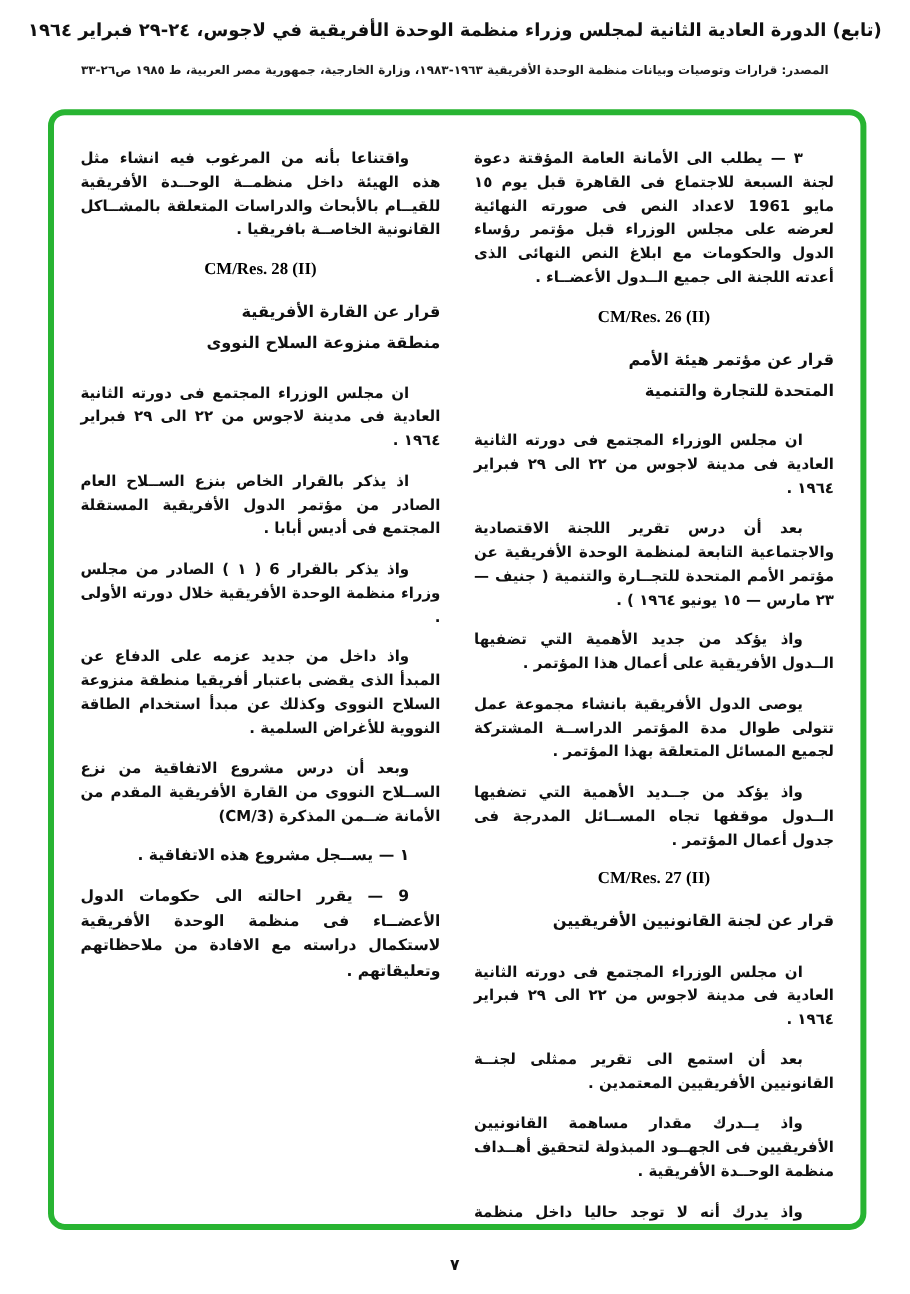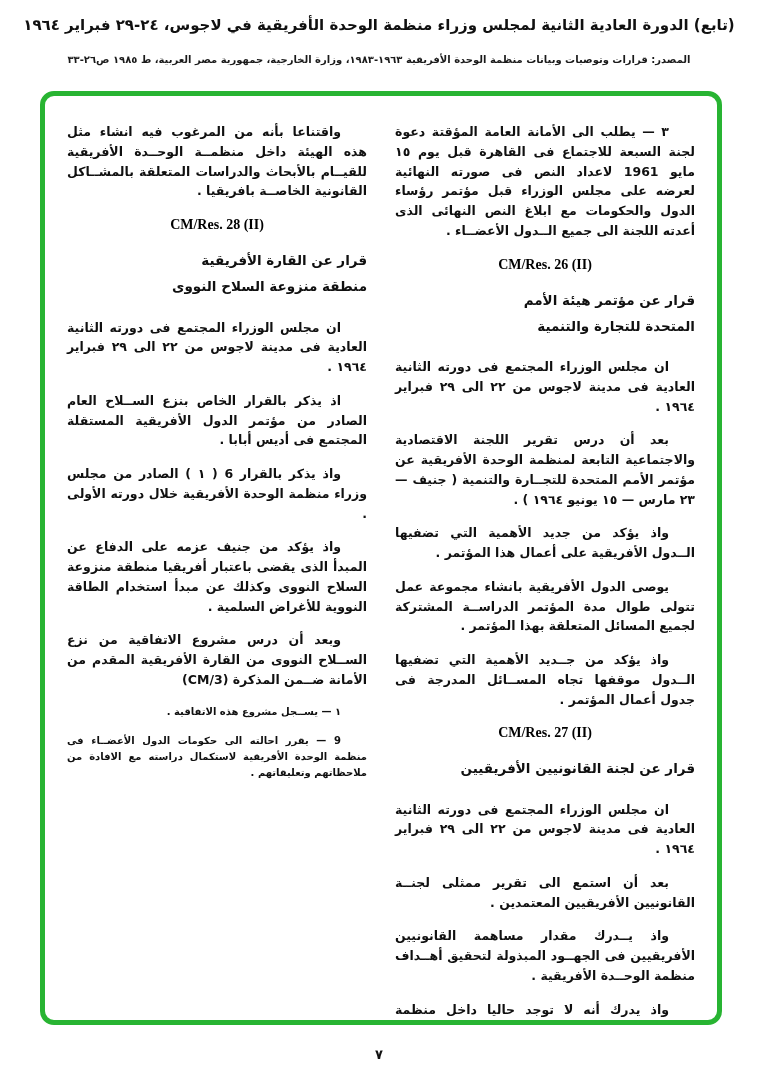--- a/index.html
+++ b/index.html
@@ -57,21 +57,21 @@
   }
   .para {
     font-size: 12.5px;
     font-weight: bold;
     line-height: 1.58;
     text-align: justify;
     text-indent: 26px;
     margin: 0 0 14px 0;
   }
   .list-item {
-    font-size: 10px;
+    font-size: 13px;
     font-weight: bold;
     line-height: 1.58;
     text-align: justify;
     text-indent: 26px;
     margin: 0 0 14px 0;
   }
   .ref {
     direction: ltr;
     text-align: center;
     font-family: "Liberation Serif", serif;
@@ -129,21 +129,21 @@
   </section>
 
   <section class="col">
     <p class="para">واقتناعا بأنه من المرغوب فيه انشاء مثل هذه الهيئة داخل منظمــة الوحــدة الأفريقية للقيــام بالأبحاث والدراسات المتعلقة بالمشــاكل القانونية الخاصــة بافريقيا .</p>
     <div class="ref">CM/Res. 28 (II)</div>
     <div class="res-heading">قرار عن القارة الأفريقية
 منطقة منزوعة السلاح النووى</div>
     <p class="para">ان مجلس الوزراء المجتمع فى دورته الثانية العادية فى مدينة لاجوس من ٢٢ الى ٢٩ فبراير ١٩٦٤ .</p>
     <p class="para">اذ يذكر بالقرار الخاص بنزع الســلاح العام الصادر من مؤتمر الدول الأفريقية المستقلة المجتمع فى أديس أبابا .</p>
     <p class="para">واذ يذكر بالقرار 6 ( ١ ) الصادر من مجلس وزراء منظمة الوحدة الأفريقية خلال دورته الأولى .</p>
-    <p class="para">واذ يؤكد من جنيف عزمه على الدفاع عن المبدأ الذى يقضى باعتبار أفريقيا منطقة منزوعة السلاح النووى وكذلك عن مبدأ استخدام الطاقة النووية للأغراض السلمية .</p>
+    <p class="para">واذ داخل من جديد عزمه على الدفاع عن المبدأ الذى يقضى باعتبار أفريقيا منطقة منزوعة السلاح النووى وكذلك عن مبدأ استخدام الطاقة النووية للأغراض السلمية .</p>
     <p class="para">وبعد أن درس مشروع الاتفاقية من نزع الســلاح النووى من القارة الأفريقية المقدم من الأمانة ضــمن المذكرة (CM/3)</p>
     <p class="list-item">١ — يســجل مشروع هذه الاتفاقية .</p>
     <p class="list-item">9 — يقرر احالته الى حكومات الدول الأعضــاء فى منظمة الوحدة الأفريقية لاستكمال دراسته مع الافادة من ملاحظاتهم وتعليقاتهم .</p>
   </section>
 
 </main>
 
 <footer class="page-number">٧</footer>
 
 </body></html>

